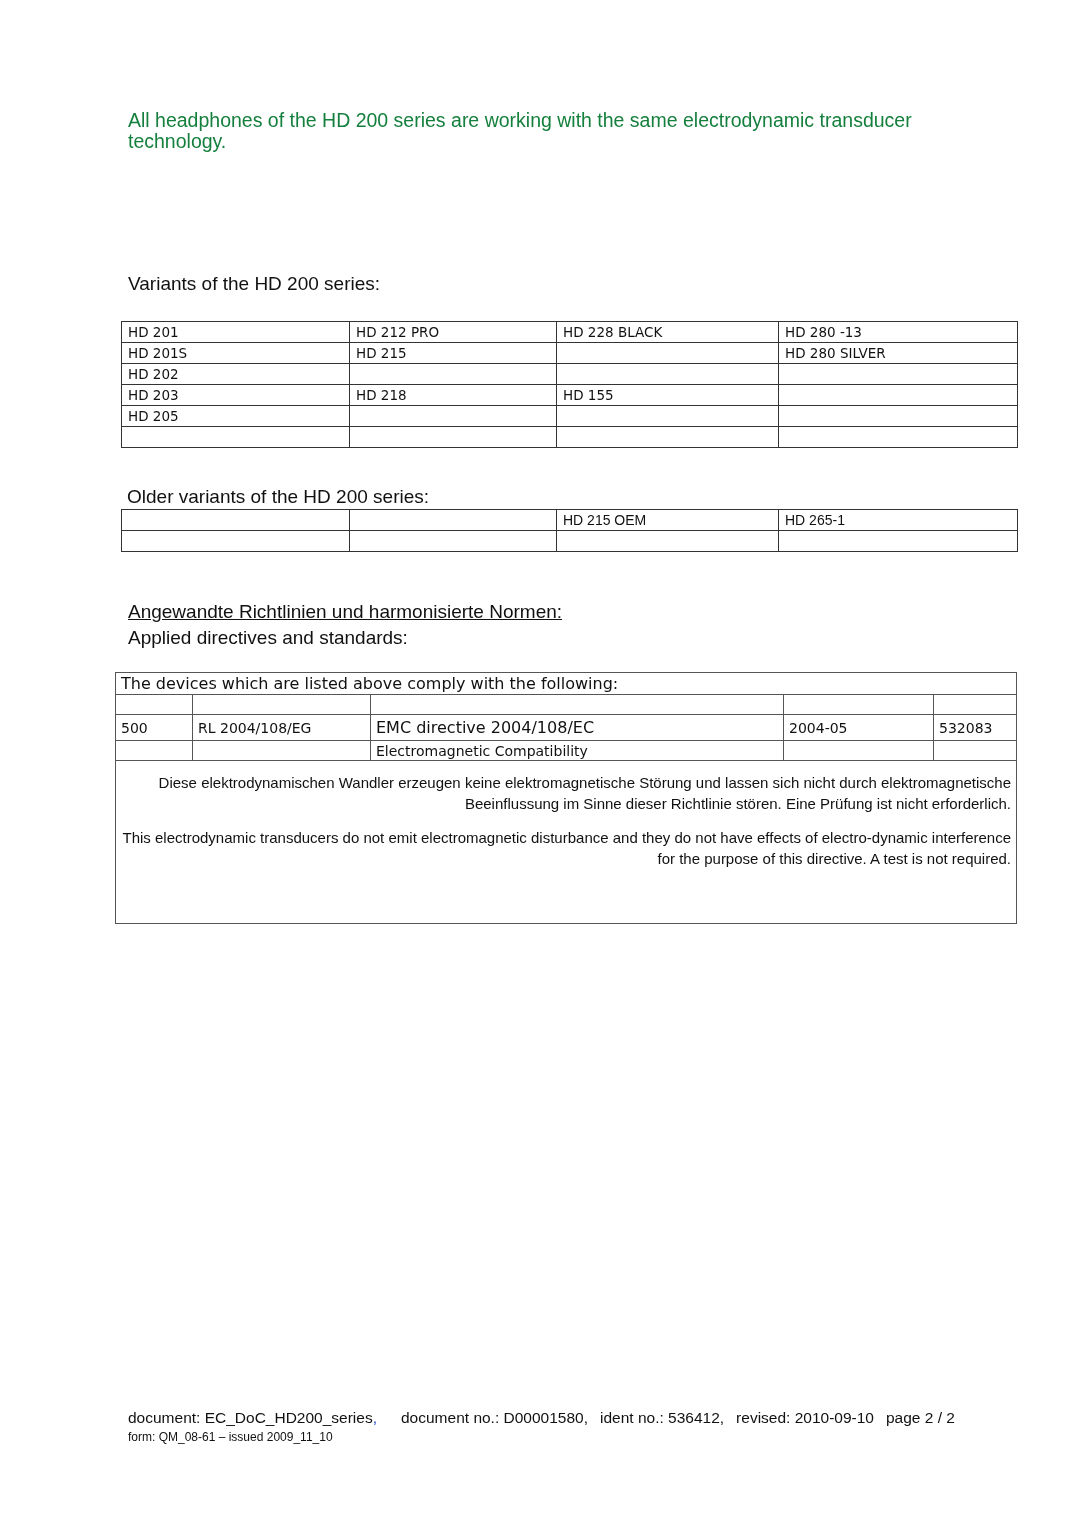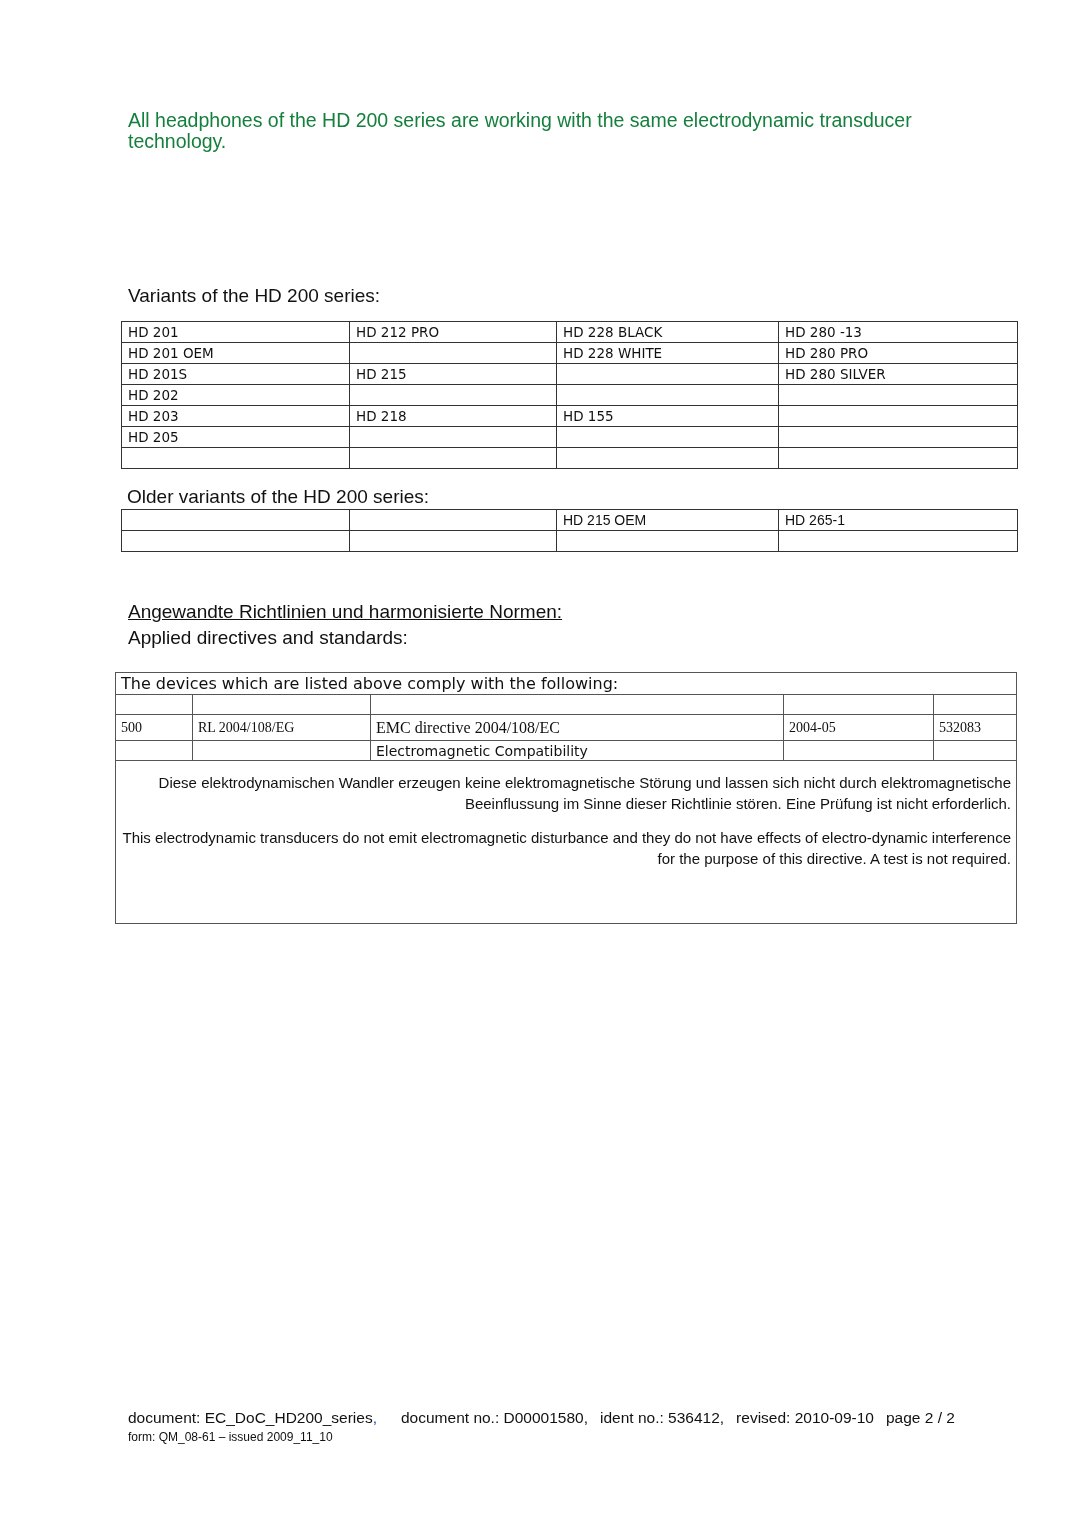--- a/index.html
+++ b/index.html
@@ -33,21 +33,21 @@
     position: absolute; left: 115px; top: 672px; width: 901px;
     border-collapse: collapse; table-layout: fixed;
   }
   #directives td {
     border: 1px solid #555; padding: 0 5px; white-space: nowrap; overflow: hidden;
     font-family: "DejaVu Sans", sans-serif; color: #111; vertical-align: middle;
   }
   #directives .intro-row td { height: 21px; font-size: 16px; }
   #directives .head-row td { height: 21px; font-size: 16px; }
   #directives .blank-row td { height: 19px; }
-  #directives .data-row td { height: 25px; font-size: 14px; font-family: Liberation Serif, serif; }
+  #directives .data-row td { height: 25px; font-size: 14px; }
   #directives .data-row td.short { font-size: 16px; }
   #directives .sub-row td { height: 19px; }
   #directives .sub-row td.short { font-size: 14px; }
   #directives .note-row td {
     height: 150px; vertical-align: top; padding: 12px 5px 0 5px; white-space: normal;
     font-family: "Liberation Sans", sans-serif; font-size: 15px; line-height: 20.5px;
   }
   .note-p { margin: 0 0 14px 0; text-align: right; }
 
   .footer1 {
@@ -59,41 +59,35 @@
   .footer2 {
     left: 128px; top: 1430px; white-space: nowrap;
     font-family: "Liberation Sans", sans-serif; font-size: 12px; color: #111;
   }
 </style>
 </head>
 <body>
 
 <div class="abs intro">All headphones of the HD 200 series are working with the same electrodynamic transducer technology.</div>
 
-<div class="abs h2" style="left:128px; top:284px;">Variants of the HD 200 series:</div>
+<div class="abs h2" style="left:128px; top:272px;">Variants of the HD 200 series:</div>
 
 <table class="grid" id="variants">
   <colgroup>
     <col style="width:228px">
       <col style="width:207px">
       <col style="width:222px">
       <col style="width:239px">
   </colgroup>
   <tbody>
     <tr>
       <td>HD 201</td>
       <td>HD 212 PRO</td>
       <td>HD 228 BLACK</td>
       <td>HD 280 -13</td>
-    </tr>
-    <tr>
-      <td>HD 201 OEM</td>
-      <td></td>
-      <td>HD 228 WHITE</td>
-      <td>HD 280 PRO</td>
     </tr>
     <tr>
       <td>HD 201S</td>
       <td>HD 215</td>
       <td></td>
       <td>HD 280 SILVER</td>
     </tr>
     <tr>
       <td>HD 202</td>
       <td></td>

